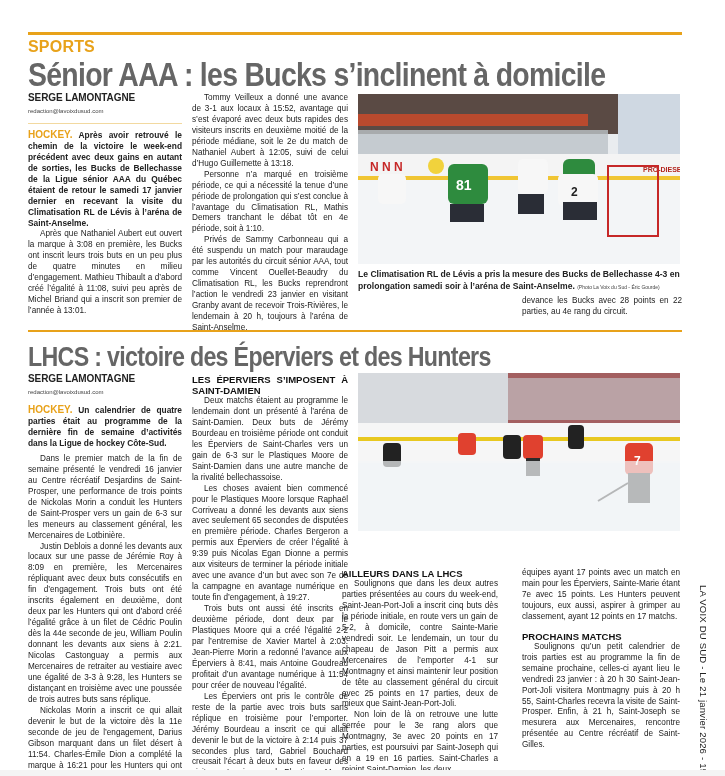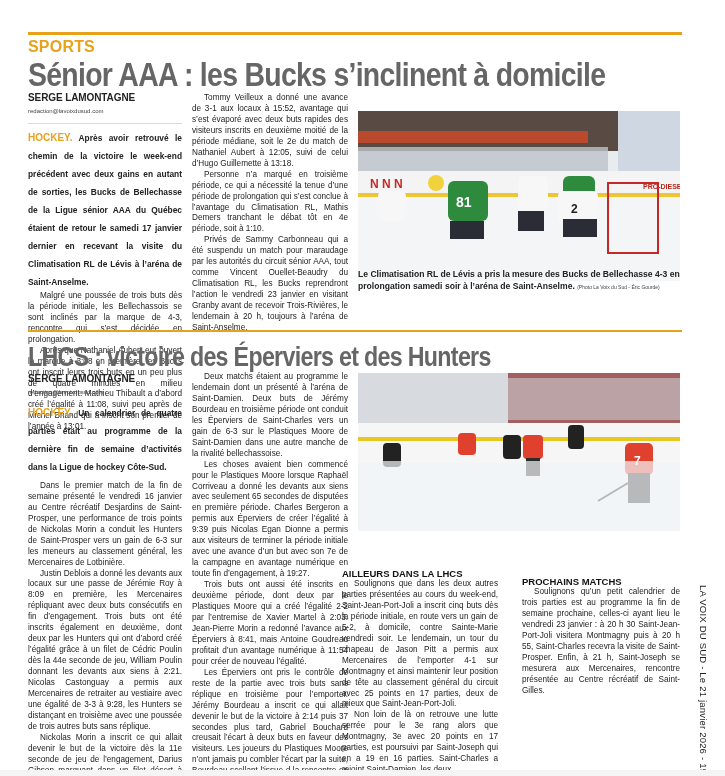--- a/index.html
+++ b/index.html
@@ -10,21 +10,21 @@
   .section { position: absolute; left: 0; top: 38px; font-weight: bold; font-size: 16px; color: #e8a21a; letter-spacing: 0.2px; }
   .headline { position: absolute; left: 0; font-weight: bold; color: #666; font-family: "Liberation Sans", sans-serif; letter-spacing: -0.8px; white-space: nowrap; }
   .h1 { top: 56px; font-size: 33px; transform: scaleX(0.86); transform-origin: left top; }
   .h2 { top: 342px; font-size: 27px; transform: scaleX(0.86); transform-origin: left top; }
   .col { position: absolute; font-size: 8.2px; line-height: 10.95px; text-align: justify; color: #222; font-family: "Liberation Sans", sans-serif; }
   .col p { text-indent: 12px; }
   .col p.noind { text-indent: 0; }
   .byline { font-weight: bold; font-size: 10px; color: #222; letter-spacing: -0.1px; }
   .email { font-size: 6px; color: #444; margin-top: 2px; margin-bottom: 6px; }
   .byline-rule { height: 1px; background: #f2d9a0; margin-bottom: 5px; }
-  .lead { font-weight: bold; font-size: 8.4px; line-height: 18px; }
+  .lead { font-weight: bold; font-size: 8.4px; line-height: 11px; }
   .kicker { color: #e8a21a; font-size: 10px; font-weight: bold; }
   .subhead { font-weight: bold; font-size: 9.5px; line-height: 11px; color: #111; margin-top: 2px; }
   .photo { position: absolute; overflow: hidden; background: #dfe3e8; }
   .caption { position: absolute; font-size: 8.6px; line-height: 12px; font-weight: bold; color: #222; }
   .credit { font-size: 5px; font-weight: normal; color: #444; }
   .vertical { position: absolute; right: 16px; top: 585px; writing-mode: vertical-rl; font-size: 9.5px; color: #222; letter-spacing: 0.2px; }
   .fold { position: absolute; left: 0; top: 770px; width: 725px; height: 6px; background: #f4f4f4; }
 </style>
 </head>
 <body>
@@ -32,31 +32,30 @@
 <div class="page">
   <div class="rule-orange" style="top:32px"></div>
   <div class="section">SPORTS</div>
   <div class="headline h1">Sénior AAA : les Bucks s’inclinent à domicile</div>
 
   <div class="col" style="left:0; top:93px; width:154px;">
     <div class="byline">SERGE LAMONTAGNE</div>
     <div class="email">redaction@lavoixdusud.com</div>
     <div class="byline-rule"></div>
     <p class="noind lead"><span class="kicker">HOCKEY.</span> <span>Après avoir retrouvé le chemin de la victoire le week-end précédent avec deux gains en autant de sorties, les Bucks de Bellechasse de la Ligue sénior AAA du Québec étaient de retour le samedi 17 janvier dernier en recevant la visite du Climatisation RL de Lévis à l’aréna de Saint-Anselme.</span></p>
-    <p>Malgré une poussée de trois buts dès la période initiale, les Bellechassois se sont inclinés par la marque de 4-3, rencontre qui s’est décidée en prolongation.</p>
     <p>Après que Nathaniel Aubert eut ouvert la marque à 3:08 en première, les Bucks ont inscrit leurs trois buts en un peu plus de quatre minutes en milieu d’engagement. Mathieu Thibault a d’abord créé l’égalité à 11:08, suivi peu après de Michel Briand qui a inscrit son premier de l’année à 13:01.</p>
   </div>
 
   <div class="col" style="left:164px; top:93px; width:156px;">
     <p>Tommy Veilleux a donné une avance de 3-1 aux locaux à 15:52, avantage qui s’est évaporé avec deux buts rapides des visiteurs inscrits en deuxième moitié de la période médiane, soit le 2e du match de Nathaniel Aubert à 12:05, suivi de celui d’Hugo Guillemette à 13:18.</p>
     <p>Personne n’a marqué en troisième période, ce qui a nécessité la tenue d’une période de prolongation qui s’est conclue à l’avantage du Climatisation RL, Mathis Demers tranchant le débat tôt en 4e période, soit à 1:10.</p>
     <p>Privés de Sammy Carbonneau qui a été suspendu un match pour maraudage par les autorités du circuit sénior AAA, tout comme Vincent Ouellet-Beaudry du Climatisation RL, les Bucks reprendront l’action le vendredi 23 janvier en visitant Granby avant de recevoir Trois-Rivières, le lendemain à 20 h, toujours à l’aréna de Saint-Anselme.</p>
   </div>
 
-  <div class="photo" style="left:330px; top:111px; width:322px; height:170px;" title="Hockey players in green and white jerseys in front of the net">
+  <div class="photo" style="left:330px; top:94px; width:322px; height:170px;" title="Hockey players in green and white jerseys in front of the net">
     <svg width="322" height="170" viewBox="0 0 322 170">
       <rect x="0" y="0" width="322" height="170" fill="#e9ecef"></rect>
       <rect x="0" y="0" width="322" height="40" fill="#5a4a44"></rect>
       <rect x="0" y="20" width="230" height="12" fill="#b94a2e"></rect>
       <rect x="260" y="0" width="62" height="60" fill="#cfd8e2"></rect>
       <rect x="0" y="36" width="250" height="30" fill="#bcc3c8" opacity="0.8"></rect>
       <rect x="0" y="60" width="322" height="22" fill="#f4f4f4"></rect>
       <text x="12" y="77" font-size="12" font-weight="bold" fill="#c62828" font-family="Liberation Sans, sans-serif">N N N</text>
       <circle cx="78" cy="72" r="8" fill="#f1d23c"></circle>
       <text x="285" y="78" font-size="7" font-weight="bold" fill="#b3261e" font-family="Liberation Sans, sans-serif">PRO-DIESE</text>
@@ -78,35 +77,39 @@
           <rect x="92" y="110" width="34" height="18"></rect>
           <rect x="205" y="108" width="34" height="18"></rect>
           <rect x="160" y="100" width="26" height="20"></rect>
         </g>
     </svg>
   </div>
   <div class="caption" style="left:330px; top:268px; width:322px;">
     <span>Le Climatisation RL de Lévis a pris la mesure des Bucks de Bellechasse 4-3 en prolongation samedi soir à l’aréna de Saint-Anselme.</span>
     <span class="credit">(Photo La Voix du Sud - Éric Gourde)</span>
   </div>
+  <div class="col" style="left:494px; top:296px; width:160px;">
+    <p class="noind">devance les Bucks avec 28 points en 22 parties, au 4e rang du circuit.</p>
+  </div>
 
   <div class="rule-orange" style="top:330px; height:2px;"></div>
 
   <div class="headline h2">LHCS : victoire des Éperviers et des Hunters</div>
 
   <div class="col" style="left:0; top:374px; width:154px;">
     <div class="byline">SERGE LAMONTAGNE</div>
     <div class="email">redaction@lavoixdusud.com</div>
     <p class="noind lead"><span class="kicker">HOCKEY.</span> <span>Un calendrier de quatre parties était au programme de la dernière fin de semaine d’activités dans la Ligue de hockey Côte-Sud.</span></p>
     <p style="margin-top:5px">Dans le premier match de la fin de semaine présenté le vendredi 16 janvier au Centre récréatif Desjardins de Saint-Prosper, une performance de trois points de Nickolas Morin a conduit les Hunters de Saint-Prosper vers un gain de 6-3 sur les meneurs au classement général, les Mercenaires de Lotbinière.</p>
     <p>Justin Deblois a donné les devants aux locaux sur une passe de Jérémie Roy à 8:09 en première, les Mercenaires répliquant avec deux buts consécutifs en fin d’engagement. Trois buts ont été inscrits également en deuxième, dont deux par les Hunters qui ont d’abord créé l’égalité grâce à un filet de Cédric Poulin dès la 44e seconde de jeu, William Poulin donnant les devants aux siens à 2:21. Nicolas Castonguay a permis aux Mercenaires de retraiter au vestiaire avec une égalité de 3-3 à 9:28, les Hunters se distançant en troisième avec une poussée de trois autres buts sans réplique.</p>
     <p>Nickolas Morin a inscrit ce qui allait devenir le but de la victoire dès la 11e seconde de jeu de l’engagement, Darius Gibson marquant dans un filet désert à 11:54. Charles-Émile Dion a complété la marque à 16:21 pour les Hunters qui ont dirigé 32 tirs vers la cage de Thomas Boucher des Mercenaires, Léo Deblois repoussant 26 des 29 tirs des adversaires dans la victoire des siens.</p>
   </div>
 
   <div class="col" style="left:164px; top:372px; width:156px;">
+    <div class="subhead">LES ÉPERVIERS S’IMPOSENT À SAINT-DAMIEN</div>
     <p>Deux matchs étaient au programme le lendemain dont un présenté à l’aréna de Saint-Damien. Deux buts de Jérémy Bourdeau en troisième période ont conduit les Éperviers de Saint-Charles vers un gain de 6-3 sur le Plastiques Moore de Saint-Damien dans une autre manche de la rivalité bellechassoise.</p>
     <p>Les choses avaient bien commencé pour le Plastiques Moore lorsque Raphaël Corriveau a donné les devants aux siens avec seulement 65 secondes de disputées en première période. Charles Bergeron a permis aux Éperviers de créer l’égalité à 9:39 puis Nicolas Egan Dionne a permis aux visiteurs de terminer la période initiale avec une avance d’un but avec son 7e de la campagne en avantage numérique en toute fin d’engagement, à 19:27.</p>
     <p>Trois buts ont aussi été inscrits en deuxième période, dont deux par le Plastiques Moore qui a créé l’égalité 2-2 par l’entremise de Xavier Martel à 2:03. Jean-Pierre Morin a redonné l’avance aux Éperviers à 8:41, mais Antoine Goudreau profitait d’un avantage numérique à 11:54 pour créer de nouveau l’égalité.</p>
     <p>Les Éperviers ont pris le contrôle de reste de la partie avec trois buts sans réplique en troisième pour l’emporter. Jérémy Bourdeau a inscrit ce qui allait devenir le but de la victoire à 2:14 puis 37 secondes plus tard, Gabriel Bouchard creusait l’écart à deux buts en faveur des visiteurs. Les joueurs du Plastiques Moore n’ont jamais pu combler l’écart par la suite, Bourdeau scellant l’issue d la rencontre en marquant dans un filet désert à 18:15.</p>
   </div>
 
   <div class="photo" style="left:330px; top:373px; width:322px; height:158px;" title="Hockey players in red and black jerseys on ice">
     <svg width="322" height="158" viewBox="0 0 322 158">
       <rect x="0" y="0" width="322" height="158" fill="#eef0f3"></rect>
       <rect x="0" y="0" width="150" height="60" fill="#d7dade"></rect>
@@ -134,19 +137,20 @@
     </svg>
   </div>
 
   <div class="col" style="left:314px; top:566px; width:156px;">
     <div class="subhead">AILLEURS DANS LA LHCS</div>
     <p>Soulignons que dans les deux autres parties présentées au cours du week-end, Saint-Jean-Port-Joli a inscrit cinq buts dès la période initiale, en route vers un gain de 5-2, à domicile, contre Sainte-Marie vendredi soir. Le lendemain, un tour du chapeau de Jason Pitt a permis aux Mercenaires de l’emporter 4-1 sur Montmagny et ainsi maintenir leur position de tête au classement général du circuit avec 25 points en 17 parties, deux de mieux que Saint-Jean-Port-Joli.</p>
     <p>Non loin de là on retrouve une lutte serrée pour le 3e rang alors que Montmagny, 3e avec 20 points en 17 parties, est poursuivi par Saint-Joseph qui en a 19 en 16 parties. Saint-Charles a rejoint Saint-Damien, les deux</p>
   </div>
 
   <div class="col" style="left:494px; top:568px; width:158px;">
+    <p class="noind">équipes ayant 17 points avec un match en main pour les Éperviers, Sainte-Marie étant 7e avec 15 points. Les Hunters peuvent toujours, eux aussi, aspirer à grimper au classement, ayant 12 points en 17 matchs.</p>
     <div class="subhead" style="margin-top:8px">PROCHAINS MATCHS</div>
     <p>Soulignons qu’un petit calendrier de trois parties est au programme la fin de semaine prochaine, celles-ci ayant lieu le vendredi 23 janvier : à 20 h 30 Saint-Jean-Port-Joli visitera Montmagny puis à 20 h 55, Saint-Charles recevra la visite de Saint-Prosper. Enfin, à 21 h, Saint-Joseph se mesurera aux Mercenaires, rencontre présentée au Centre récréatif de Saint-Gilles.</p>
   </div>
 </div>
 
 <div class="vertical">LA VOIX DU SUD - Le 21 janvier 2026 - 15</div>
 <div class="fold"></div>
 
 </body></html>

